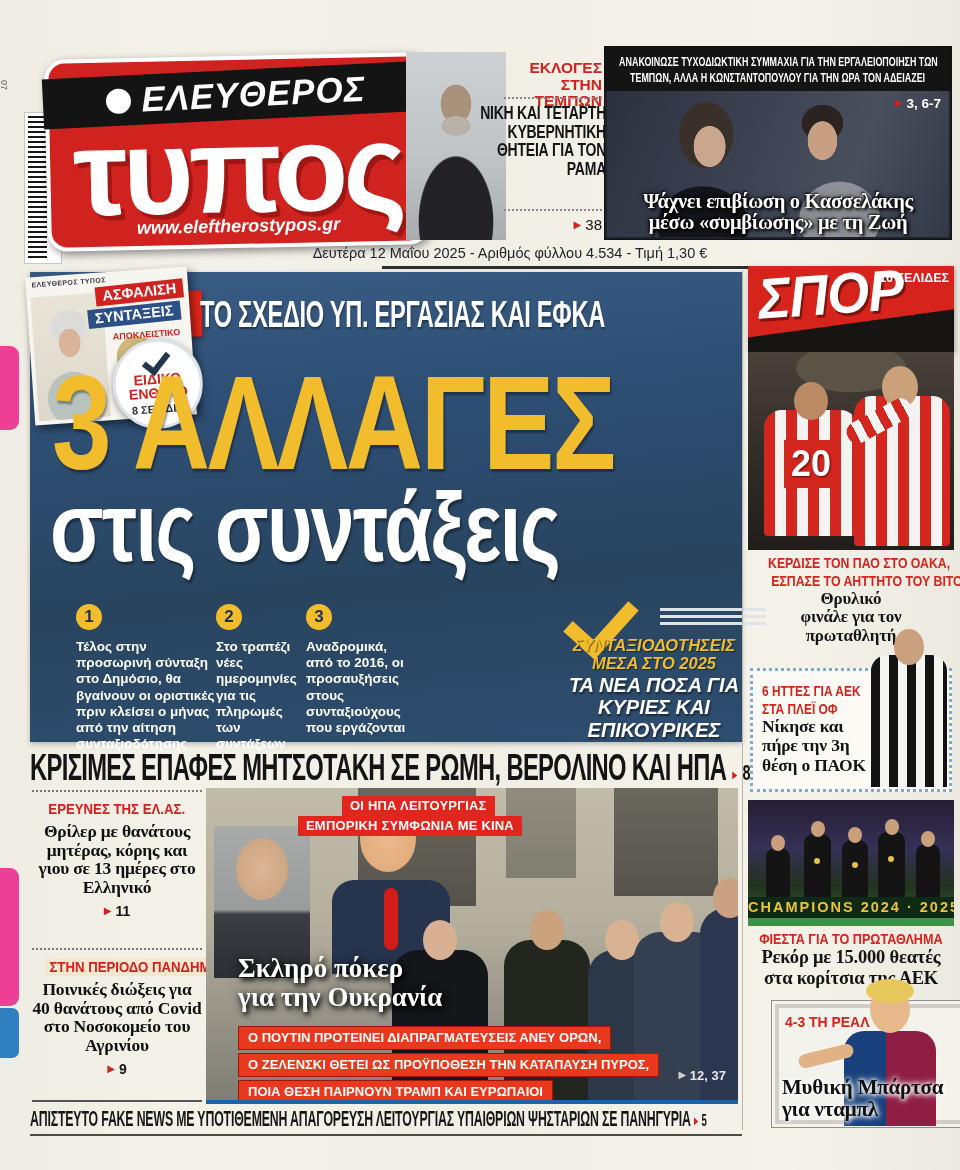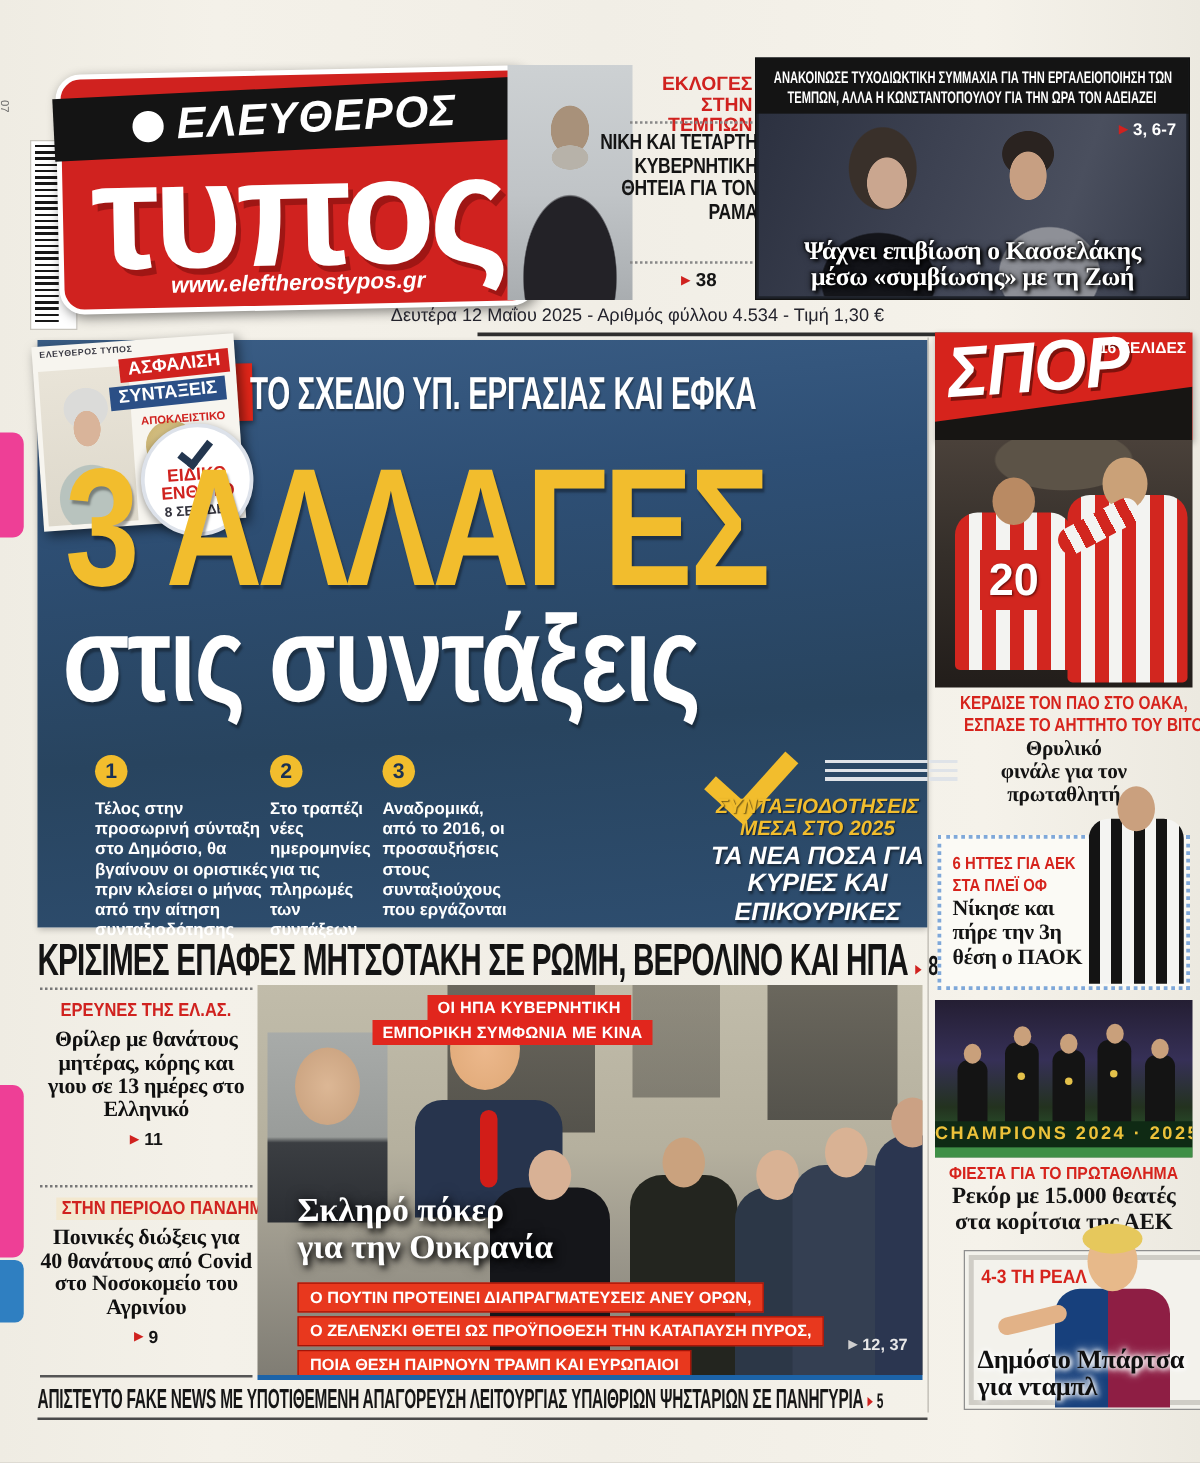--- a/index.html
+++ b/index.html
@@ -38,21 +38,21 @@
   #rama-photo{left:406px;top:52px;width:100px;height:188px;background:
       radial-gradient(ellipse 24px 16px at 50px 74px,#b7b2a9 0 60%,transparent 62%),
       radial-gradient(ellipse 26px 33px at 50px 52px,#a8917a 0 58%,transparent 60%),
       radial-gradient(ellipse 54px 95px at 50px 170px,#232227 0 68%,transparent 70%),
       linear-gradient(180deg,#cdd1d3 0%,#c0c4c7 55%,#a9adb0 100%);}
   #rama-kicker{left:498px;top:60px;width:104px;text-align:right;color:#d0221f;font-weight:700;font-size:15.5px;line-height:1.08;}
   #rama-dots-top{left:504px;top:97px;width:98px;border-top:2px dotted #888;}
   #rama-headline{left:448px;top:104px;width:158px;text-align:right;font-weight:700;font-size:17.5px;line-height:1.07;
       letter-spacing:-.3px;transform:scaleX(.8);transform-origin:right top;}
   #rama-dots-bot{left:504px;top:209px;width:98px;border-top:2px dotted #888;}
-  #rama-page{left:516px;top:216px;width:86px;text-align:center;font-weight:700;font-size:15px;}
+  #rama-page{left:516px;top:216px;width:86px;text-align:right;font-weight:400;font-size:15px;}
 
   
   #kass{left:604px;top:46px;width:348px;height:194px;background:#1d2129;border:1px solid #111;box-sizing:border-box;}
   #kass-header{position:absolute;top:0;left:0;right:0;height:44px;background:#141414;color:#fff;
       display:flex;flex-direction:column;align-items:center;justify-content:center;gap:1px;}
   #kass-header .l{font-weight:700;font-size:13.5px;white-space:nowrap;transform:scaleX(.66);transform-origin:center;}
   #kass-photo{position:absolute;top:44px;left:2px;right:2px;bottom:2px;background:
       radial-gradient(ellipse 26px 34px at 63% 34%,#c79f82 0 56%,transparent 58%),
       radial-gradient(ellipse 34px 30px at 63% 22%,#2a2320 0 60%,transparent 62%),
       radial-gradient(ellipse 64px 60px at 68% 88%,#8e9097 0 62%,transparent 64%),
@@ -351,21 +351,21 @@
         <div class="head"></div>
         <div class="hair"></div>
         <div class="tie"></div>
     </div>
     <div class="fig" style="left:186px;width:96px;height:150px;background:#15161a;--skin:#d8b195;"></div>
     <div class="fig" style="left:298px;width:86px;height:160px;background:#23251f;--skin:#caa27e;"></div>
     <div class="fig" style="left:382px;width:68px;height:150px;background:#2c3747;--skin:#d9b294;"></div>
     <div class="fig" style="left:428px;width:86px;height:168px;background:#343f52;--skin:#d9b294;"></div>
     <div class="fig" style="left:494px;width:60px;height:192px;background:#2b3650;--skin:#cba184;"></div>
 
-    <div class="uk-lab" id="uklab1">ΟΙ ΗΠΑ ΚΥΒΕΡΝΗΤΙΚΗ</div>
+    <div class="uk-lab" id="uklab1">ΟΙ ΗΠΑ ΛΕΙΤΟΥΡΓΙΑΣ</div>
     <div class="uk-lab" id="uklab2">ΕΜΠΟΡΙΚΗ ΣΥΜΦΩΝΙΑ ΜΕ ΚΙΝΑ</div>
 
     <div id="ukr-hl">
       <div>Σκληρό πόκερ</div>
       <div>για την Ουκρανία</div>
     </div>
 
     <div id="ukr-strips">
       <div class="uk-strip">Ο ΠΟΥΤΙΝ ΠΡΟΤΕΙΝΕΙ ΔΙΑΠΡΑΓΜΑΤΕΥΣΕΙΣ ΑΝΕΥ ΟΡΩΝ,</div>
       <div class="uk-strip">Ο ΖΕΛΕΝΣΚΙ ΘΕΤΕΙ ΩΣ ΠΡΟΫΠΟΘΕΣΗ ΤΗΝ ΚΑΤΑΠΑΥΣΗ ΠΥΡΟΣ,</div>
@@ -439,21 +439,21 @@
   </div>
 
   <div class="abs" id="barca">
     <div class="frame"></div>
     <div id="b-torso"></div>
     <div id="b-head"></div>
     <div id="b-hair"></div>
     <div id="b-arm"></div>
     <div id="barca-kick">4-3 ΤΗ ΡΕΑΛ</div>
     <div id="barca-hl">
-      <div>Δημόσιο Μπάρτσα</div>
+      <div>Μυθική Μπάρτσα</div>
       <div>για νταμπλ</div>
     </div>
   </div>
 
   <div class="abs" id="bottom">
     <span class="sq">
       <span>ΑΠΙΣΤΕΥΤΟ FAKE NEWS ΜΕ ΥΠΟΤΙΘΕΜΕΝΗ ΑΠΑΓΟΡΕΥΣΗ ΛΕΙΤΟΥΡΓΙΑΣ ΥΠΑΙΘΡΙΩΝ ΨΗΣΤΑΡΙΩΝ ΣΕ ΠΑΝΗΓΥΡΙΑ</span>
       <span class="tri">▶</span>
       <span class="pg">5</span>
     </span>

